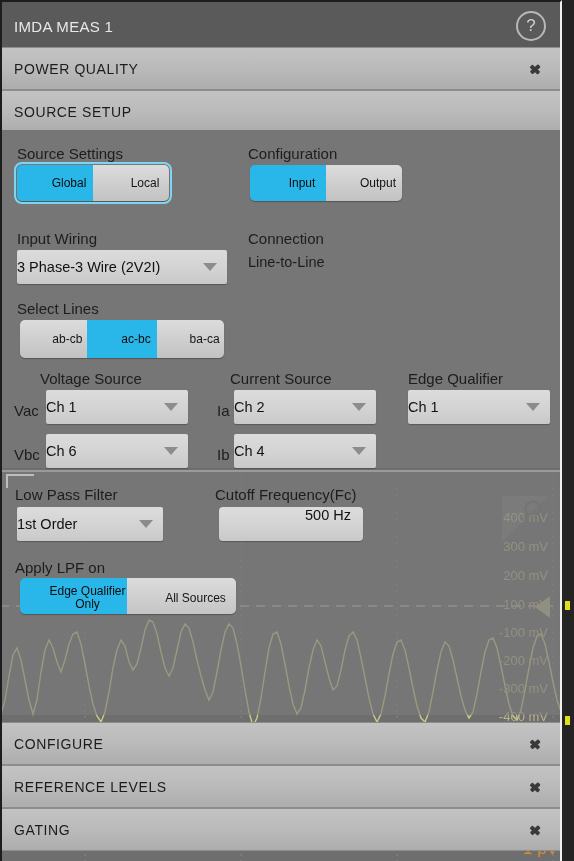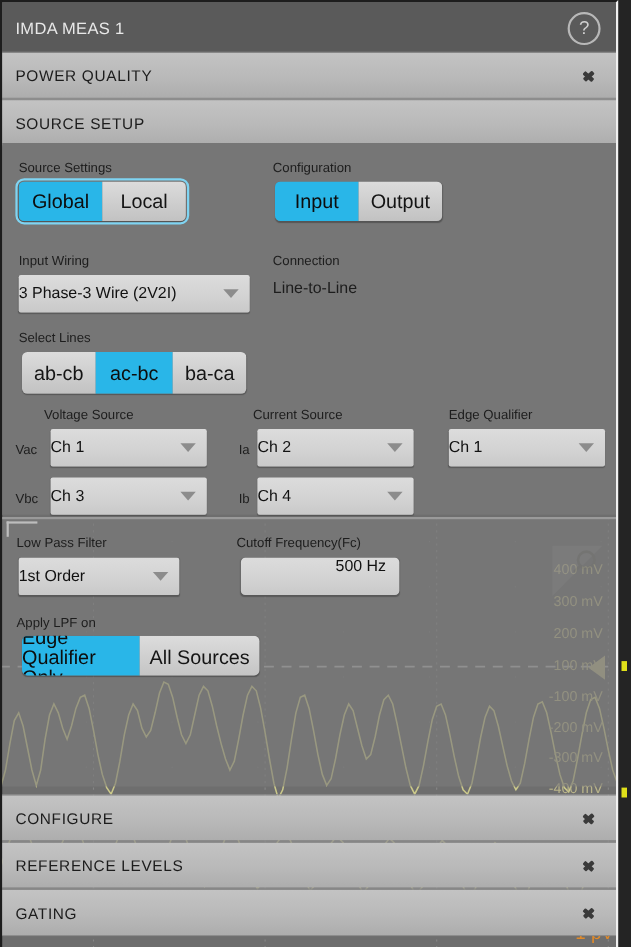--- a/index.html
+++ b/index.html
@@ -89,36 +89,36 @@
     overflow: hidden;
   }
   .panel-trans::before {
     content:""; position:absolute; left:4px; top:2px;
     width: 26px; height: 12px;
     border-left: 2px solid #bdbdbd; border-top: 2px solid #bdbdbd;
   }
 
   
   .fld-label {
-    position: absolute; color: #1d1d1d; font-size: 12px;
+    position: absolute; color: #1d1d1d; font-size: 15px;
     white-space: nowrap;
   }
 
   .seg {
     position: absolute; display: flex;
     border-radius: 5px; overflow: hidden;
     box-shadow: 0 1px 1px rgba(0,0,0,.28);
   }
   .seg-btn {
     font-family: "Liberation Sans", sans-serif;
-    font-size: 18px; color: #141414;
+    font-size: 12px; color: #141414;
     background: linear-gradient(180deg,#dcdcdc 0%,#cfcfcf 50%,#c2c2c2 100%);
     display: flex; align-items: center; justify-content: center;
-    text-align: left; line-height: 1.05;
-    border: none; cursor: pointer;
+    text-align: center; line-height: 1.05;
+    border: none; cursor: pointer; padding-left: 28px;
   }
   .seg-btn.on {
     background: #29b6e8; color: #0d0d0d;
   }
   .seg.focus {
     outline: 2px solid #7fd4f2; outline-offset: 1px;
   }
 
   .combo {
     position: absolute;
@@ -316,21 +316,21 @@
       <span class="cv">Ch 2</span>
       <span class="caret"></span>
     </div>
     <div class="combo" style="left:406px; top:260px; width:142px; height:34px">
       <span class="cv">Ch 1</span>
       <span class="caret"></span>
     </div>
 
     <div class="fld-label" style="left:12px; top:316px">Vbc</div>
     <div class="combo" style="left:44px; top:304px; width:142px; height:34px">
-      <span class="cv">Ch 3</span>
+      <span class="cv">Ch 6</span>
       <span class="caret"></span>
     </div>
     <div class="fld-label" style="left:215px; top:316px">Ib</div>
     <div class="combo" style="left:232px; top:304px; width:142px; height:34px">
       <span class="cv">Ch 4</span>
       <span class="caret"></span>
     </div>
   </div>
 
   <div class="panel-trans">

